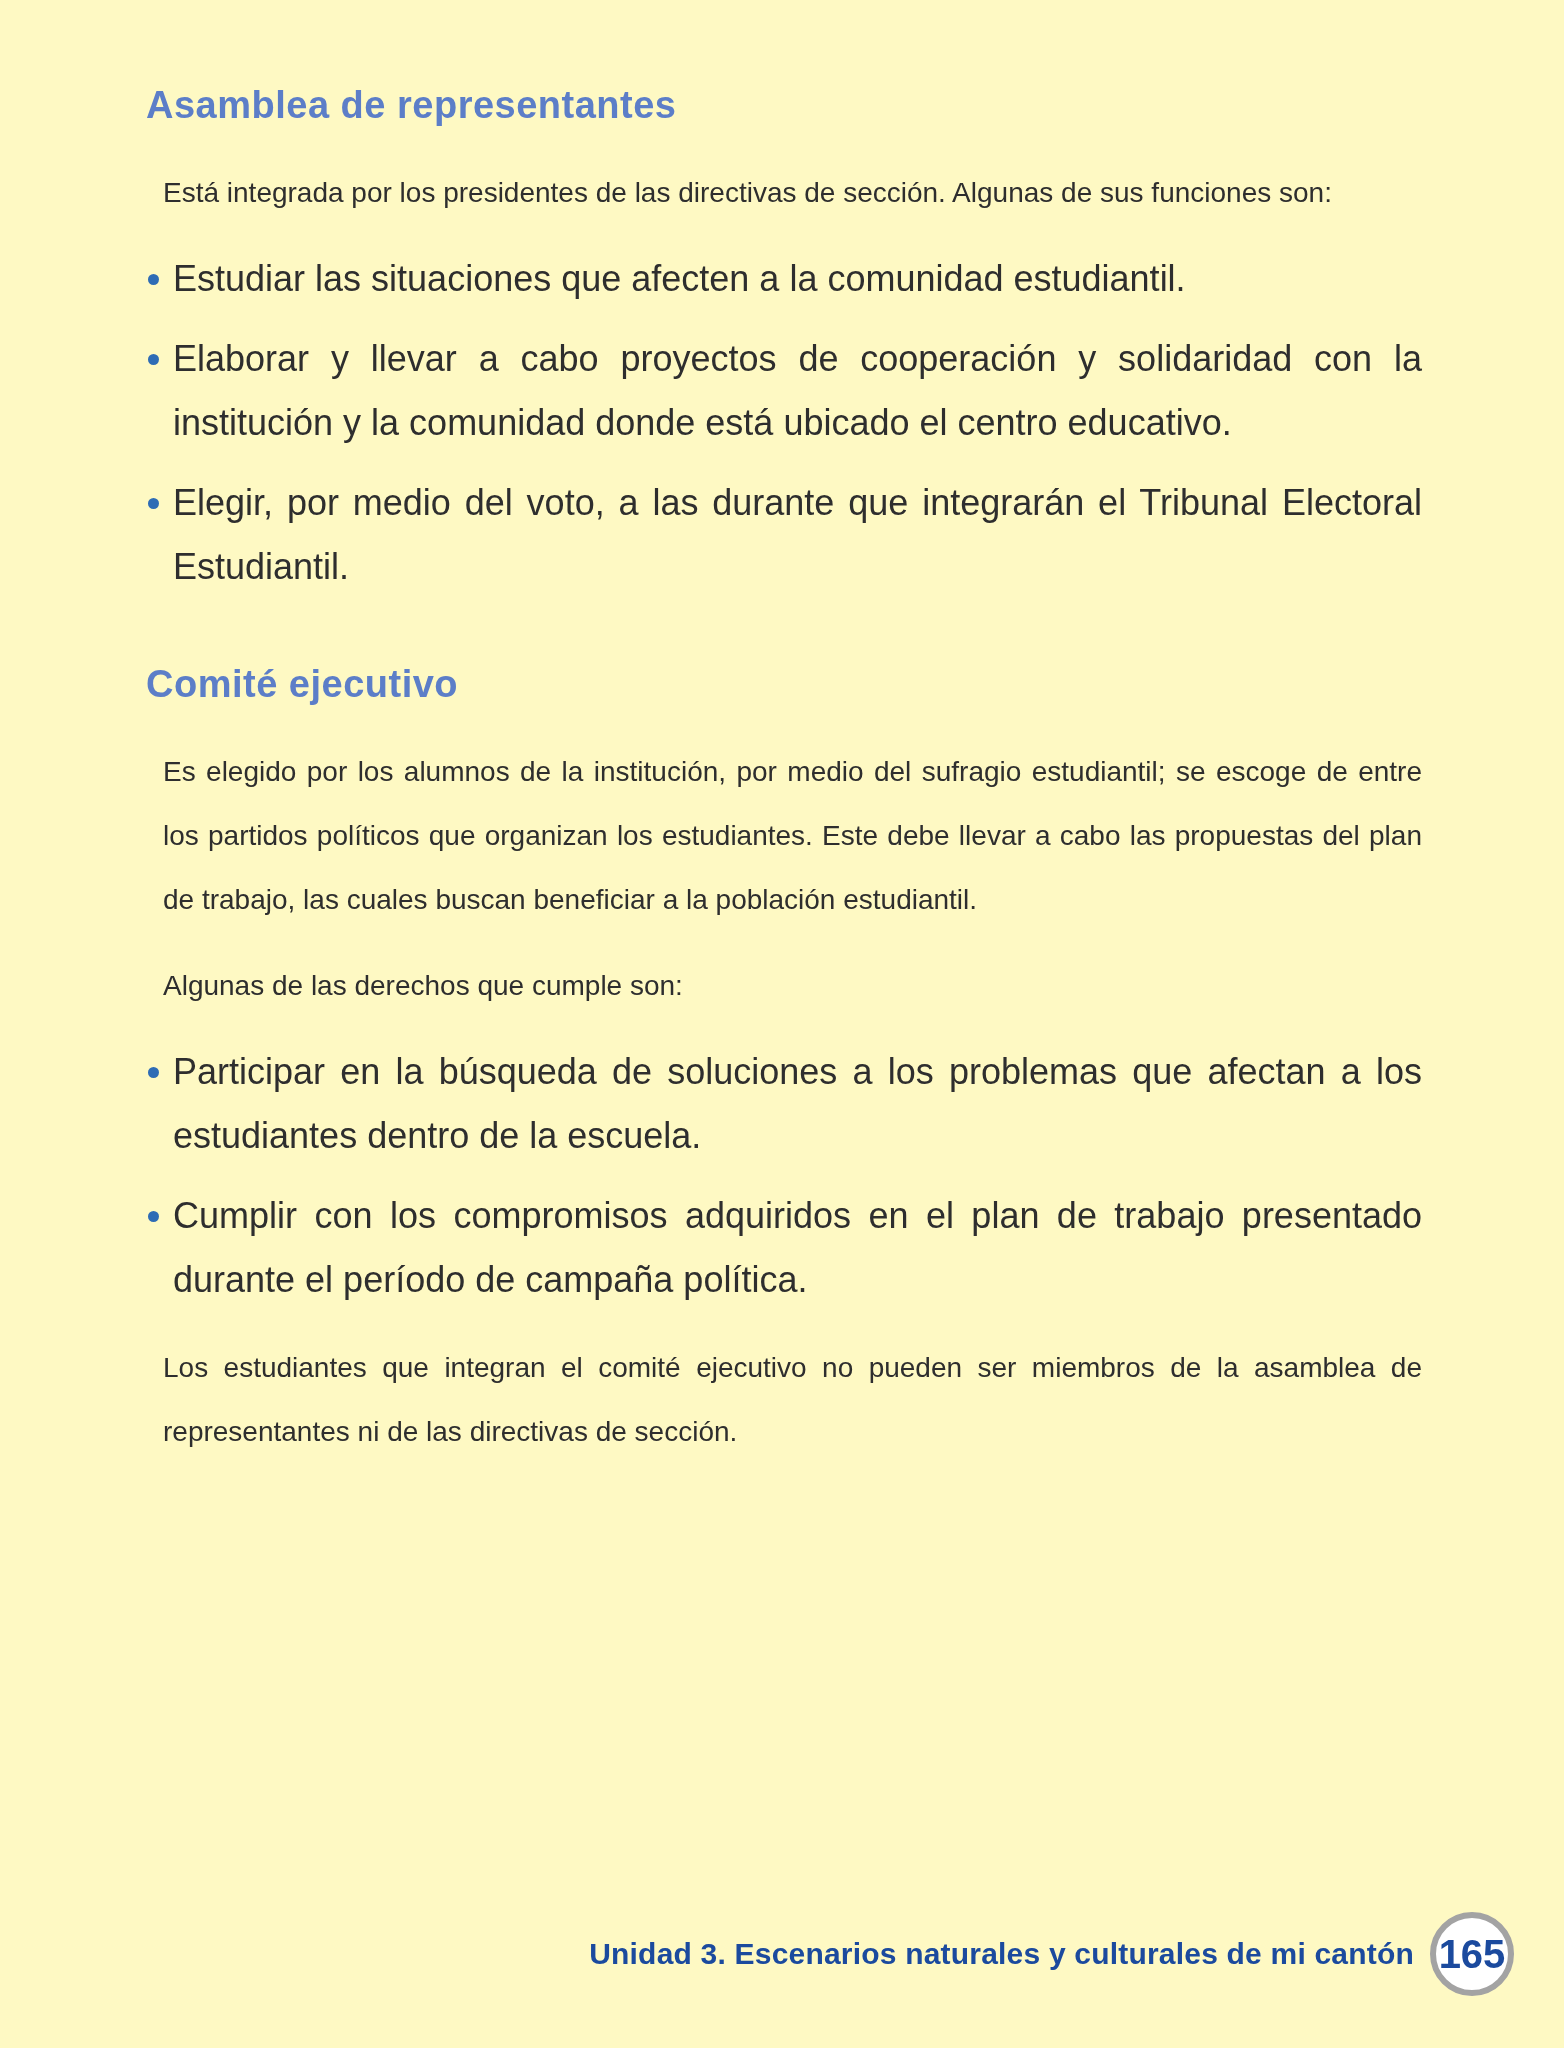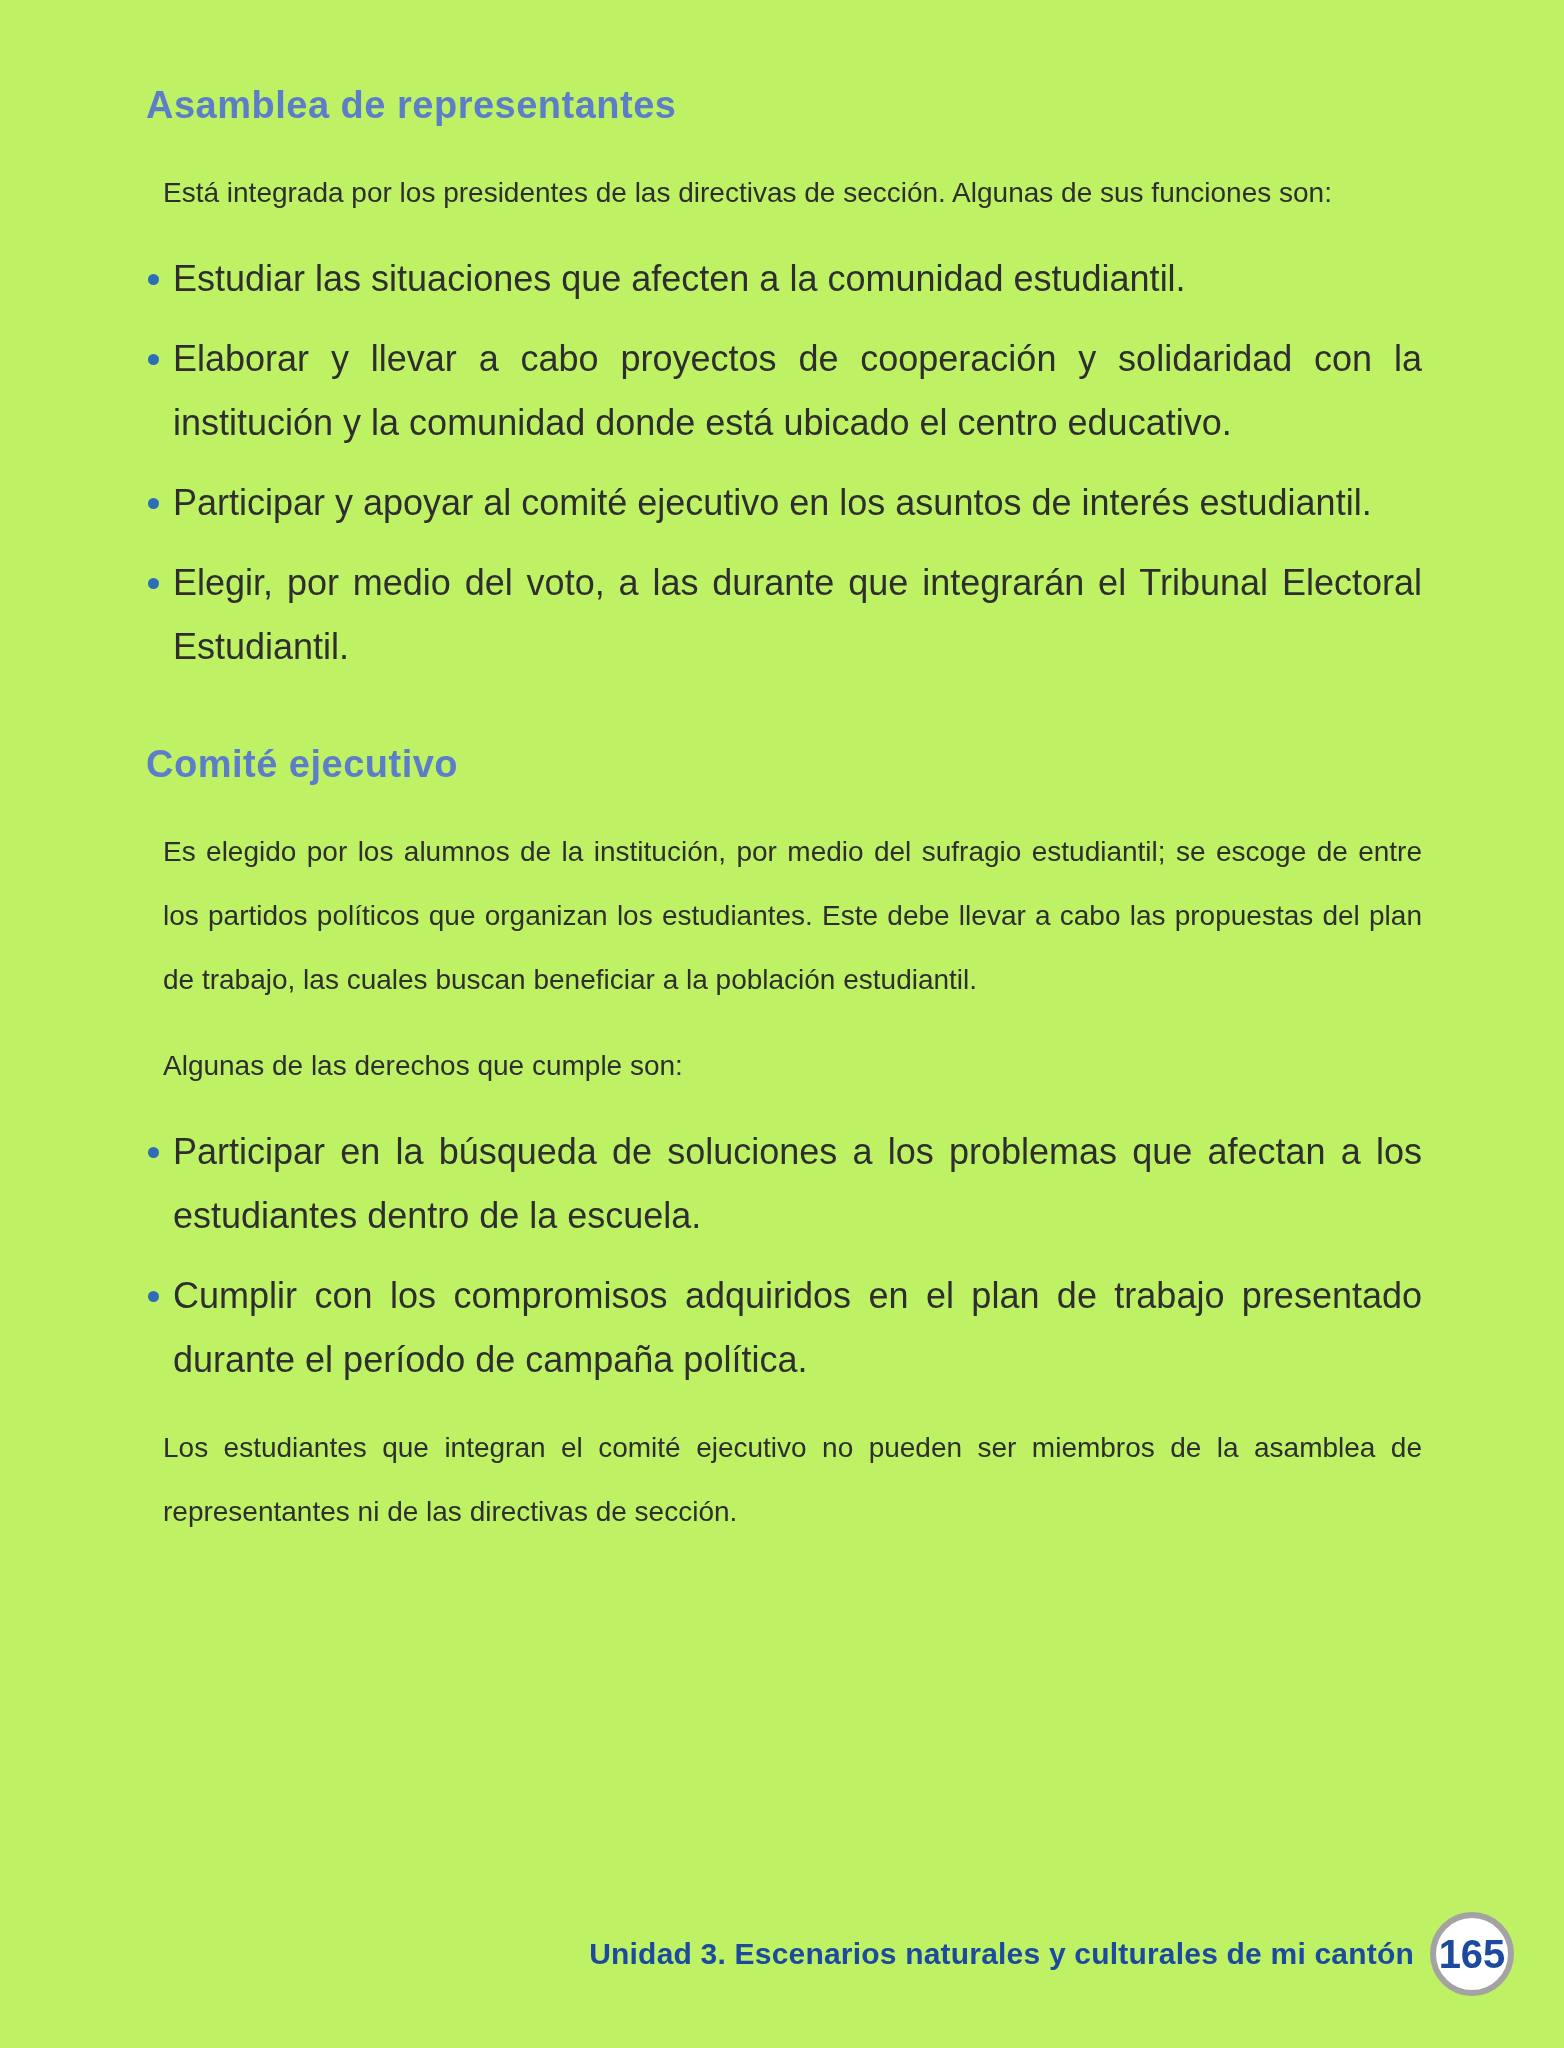--- a/index.html
+++ b/index.html
@@ -4,21 +4,21 @@
 <style>
   html, body {
     margin: 0;
     padding: 0;
     background: #ffffff;
   }
   .page {
     position: relative;
     width: 1564px;
     height: 2048px;
-    background: #bef264;
+    background: #fef9c3;
     overflow: hidden;
     font-family: "Liberation Sans", sans-serif;
     color: #2e2e2e;
   }
   .content {
     position: absolute;
     left: 146px;
     right: 142px;
     top: 84px;
   }
@@ -106,24 +106,20 @@
       <li>
         <span class="dot"></span>
         <span class="li-text">Estudiar las situaciones que afecten a la comunidad estudiantil.</span>
       </li>
       <li>
         <span class="dot"></span>
         <span class="li-text">Elaborar y llevar a cabo proyectos de cooperación y solidaridad con la institución y la comunidad donde está ubicado el centro educativo.</span>
       </li>
       <li>
         <span class="dot"></span>
-        <span class="li-text">Participar y apoyar al comité ejecutivo en los asuntos de interés estudiantil.</span>
-      </li>
-      <li>
-        <span class="dot"></span>
         <span class="li-text">Elegir, por medio del voto, a las durante que integrarán el Tribunal Electoral Estudiantil.</span>
       </li>
     </ul>
 
     <h2 class="section-heading gap-before">Comité ejecutivo</h2>
 
     <p class="para">Es elegido por los alumnos de la institución, por medio del sufragio estudiantil; se escoge de entre los partidos políticos que organizan los estudiantes. Este debe llevar a cabo las propuestas del plan de trabajo, las cuales buscan beneficiar a la población estudiantil.</p>
 
     <p class="para">Algunas de las derechos que cumple son:</p>
 

